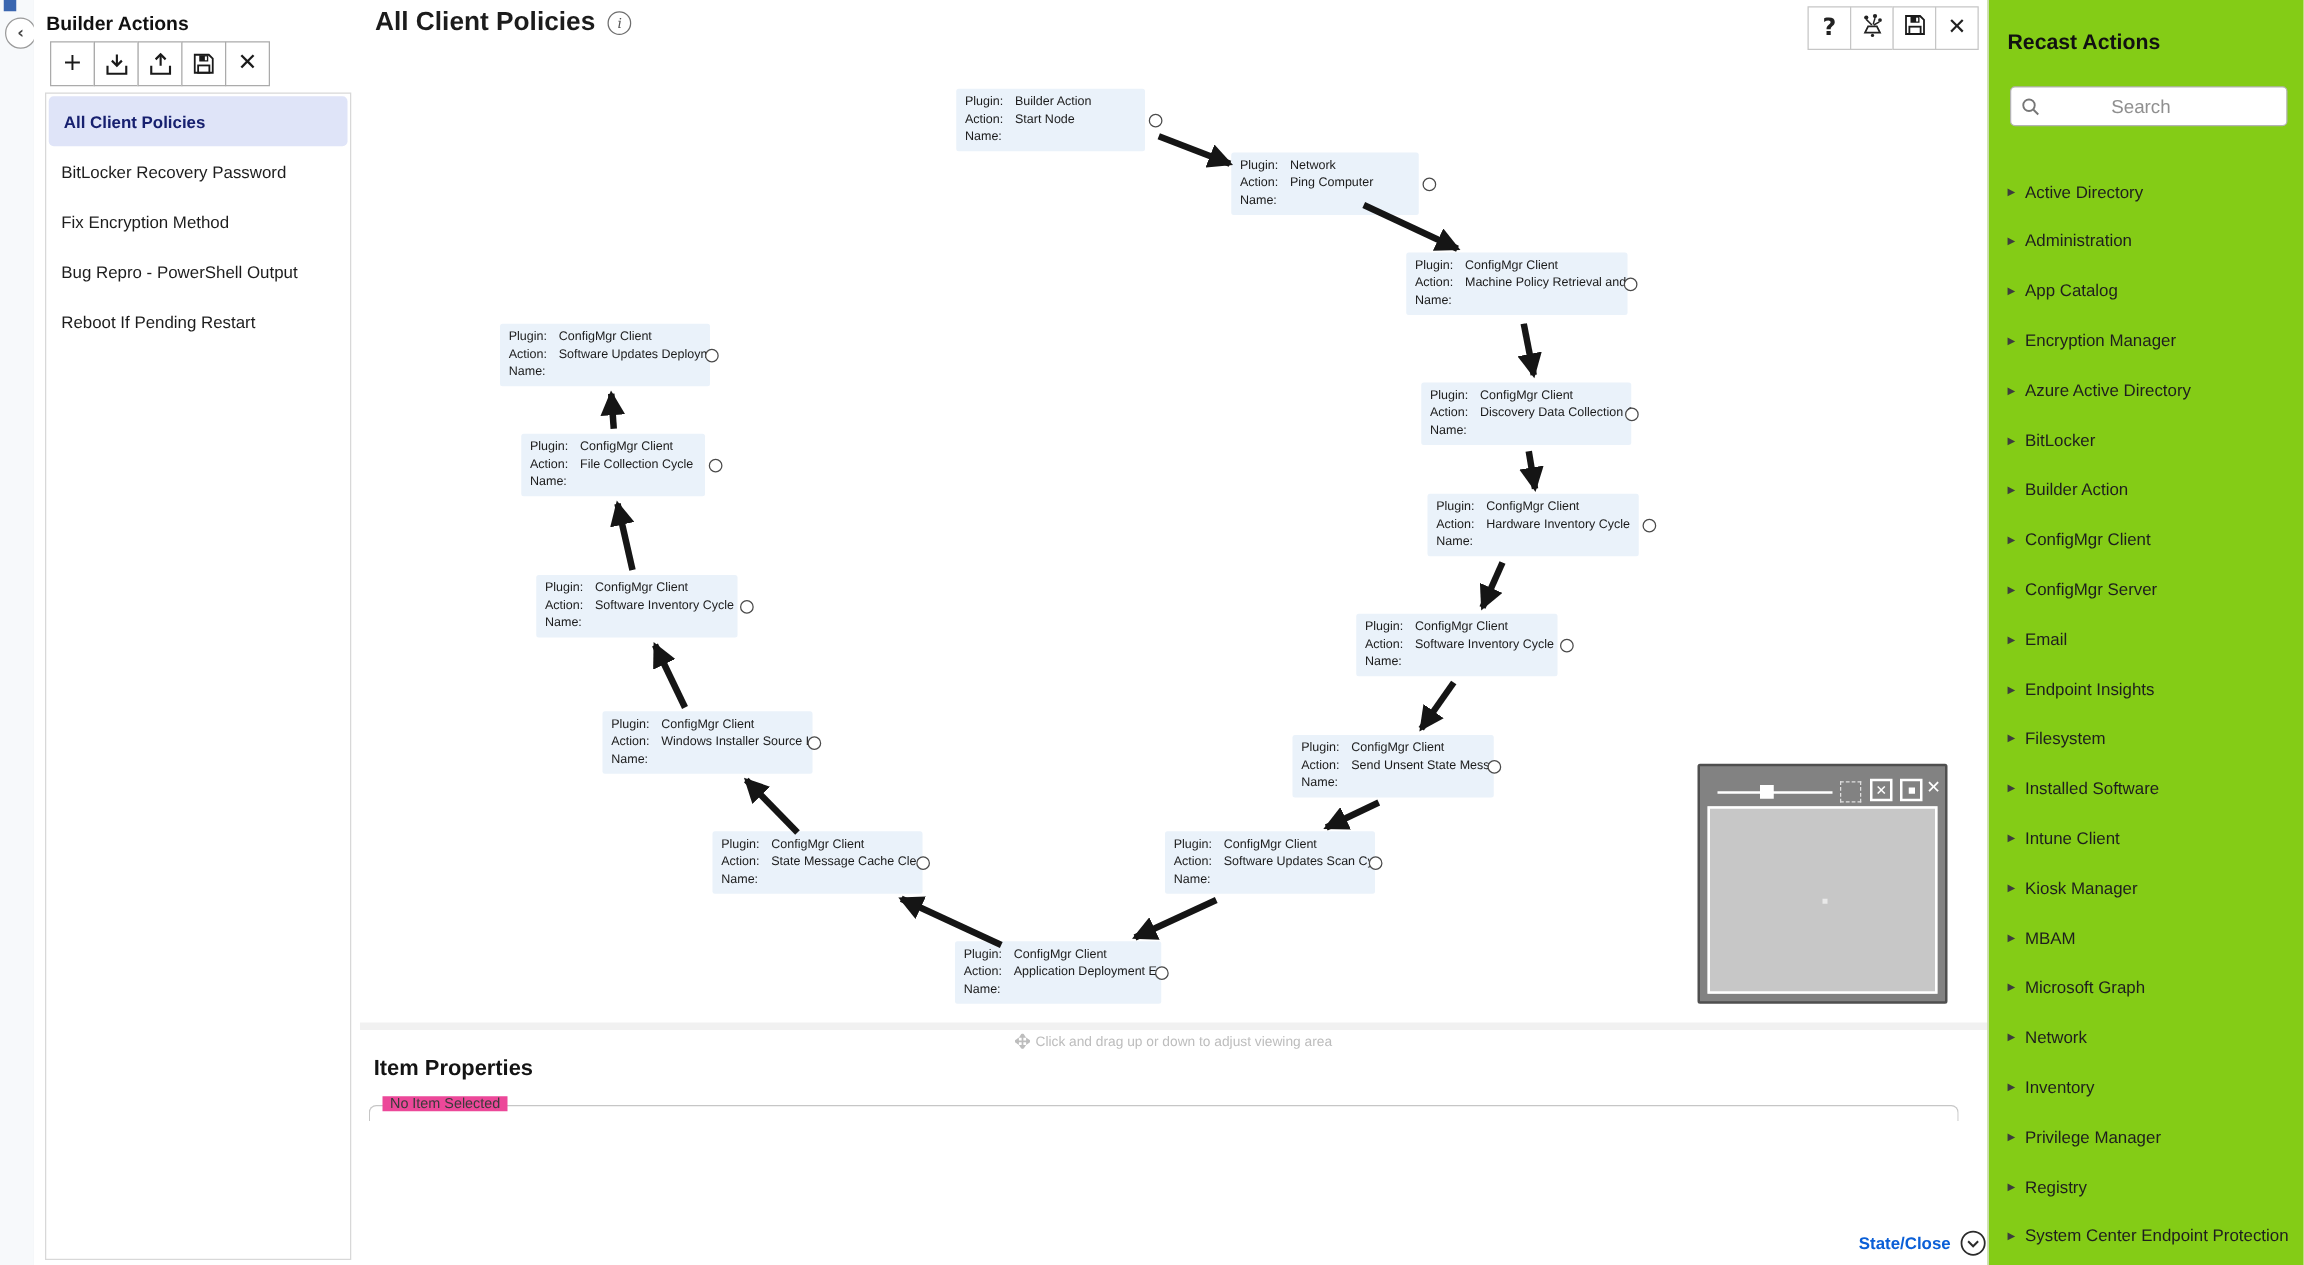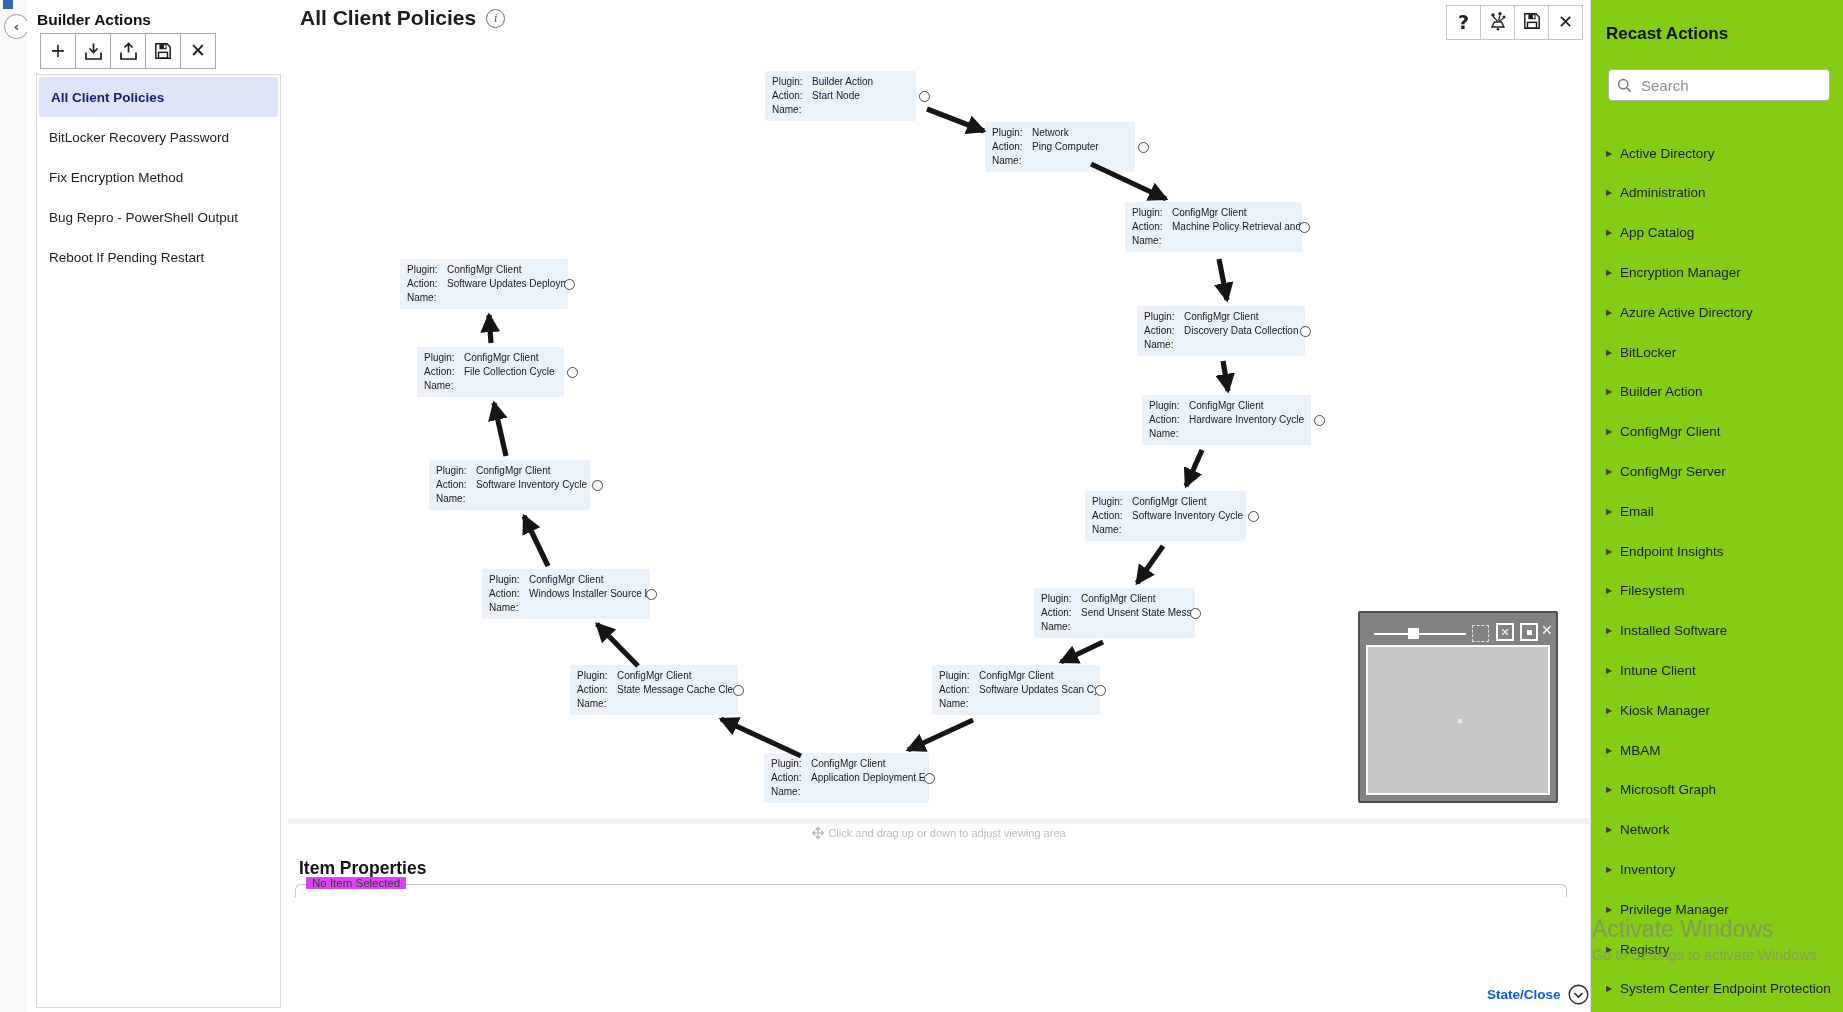--- a/index.html
+++ b/index.html
@@ -43,31 +43,31 @@
   .nlab{flex:0 0 40px;}
   .port{position:absolute;width:9px;height:9px;background:#fff;border:1.3px solid #4a4a4a;border-radius:50%;}
   #edges{position:absolute;left:0;top:0;pointer-events:none;}
 
   .splitter-bar{position:absolute;left:288px;top:818px;width:1302px;height:6px;background:#f1f1f1;}
   .splitter-hint{position:absolute;left:288px;top:827px;width:1302px;text-align:center;font-size:11px;color:#bdbdbd;}
   .splitter-hint svg{vertical-align:-2px;margin-right:4px;}
 
   
   .props{position:absolute;left:288px;top:840px;width:1302px;height:172px;background:#fff;}
-  .props-title{position:absolute;left:11px;top:18px;font-size:17.5px;font-weight:bold;color:#141414;}
+  .props-title{position:absolute;left:11px;top:4px;font-size:17.5px;font-weight:bold;color:#141414;}
   .groupline{position:absolute;left:7px;top:44px;width:1270px;height:12px;border:1px solid #c6c6c6;border-bottom:none;border-radius:6px 6px 0 0;}
-  .grouplegend{position:absolute;left:18px;top:37px;background:#d946ef;padding:0 6px;font-size:11.5px;color:#3a3a3a;z-index:2;}
+  .grouplegend{position:absolute;left:18px;top:37px;background:#ec4899;padding:0 6px;font-size:11.5px;color:#3a3a3a;z-index:2;}
   .hideclose{position:absolute;left:1199px;top:144px;display:flex;align-items:center;cursor:pointer;}
   .hideclose .lbl{font-size:13.5px;font-weight:bold;color:#0b5fd7;margin-right:7px;}
 
   
   .recast{position:absolute;left:1590px;top:0;width:253px;height:1012px;background:#84cc16;border-left:1px solid #dfdfdf;}
   .recast-title{position:absolute;left:15px;top:24px;font-size:17px;font-weight:bold;color:#111;}
   .searchbox{position:absolute;left:17px;top:69px;width:222px;height:32px;border:1px solid #b3b3b3;border-radius:4px;
-             background:#fff;display:flex;align-items:center;padding:0 8px;box-sizing:border-box;}
+             background:#fff;display:flex;align-items:center;padding:0 8px;box-sizing:border-box;gap:48px;}
   .searchbox input{border:none;outline:none;flex:1;font-size:15px;font-family:"Liberation Sans",sans-serif;color:#333;min-width:0;background:transparent;}
   .searchbox input::placeholder{color:#8f8f8f;}
   .cat{position:absolute;left:15px;display:flex;align-items:center;height:20px;cursor:pointer;}
   .tri{font-family:"DejaVu Sans",sans-serif;font-size:8px;color:#3d3d3d;width:14px;}
   .cat-label{font-size:13.5px;color:#1e1e1e;}
 
   
   .watermark{position:absolute;left:1592px;top:916px;z-index:6;pointer-events:none;}
   .wm1{font-size:23px;color:rgba(128,128,128,0.62);}
   .wm2{font-size:14.5px;color:rgba(136,136,136,0.62);margin-top:4px;}
@@ -560,18 +560,14 @@
           <span class="tri">▶</span>
           <span class="cat-label">Registry</span>
         </div>
         <div class="cat" style="top: 978.8px;">
           <span class="tri">▶</span>
           <span class="cat-label">System Center Endpoint Protection</span>
         </div>
       </div>
   </div>
 
-  <div class="watermark">
-    <div class="wm1">Activate Windows</div>
-    <div class="wm2">Go to Settings to activate Windows.</div>
-  </div>
 
 </div>
 
 </body></html>

